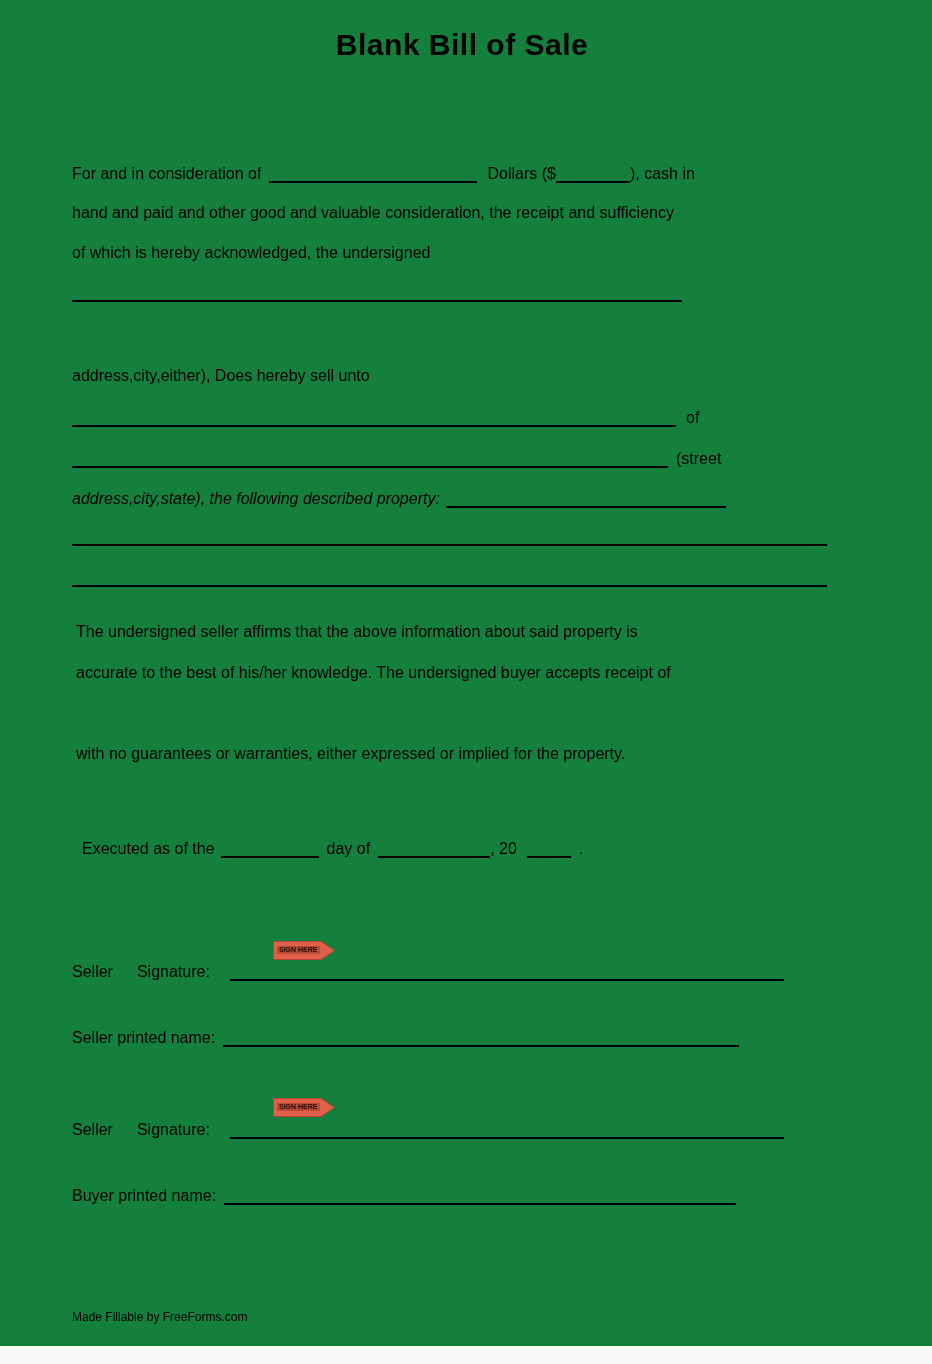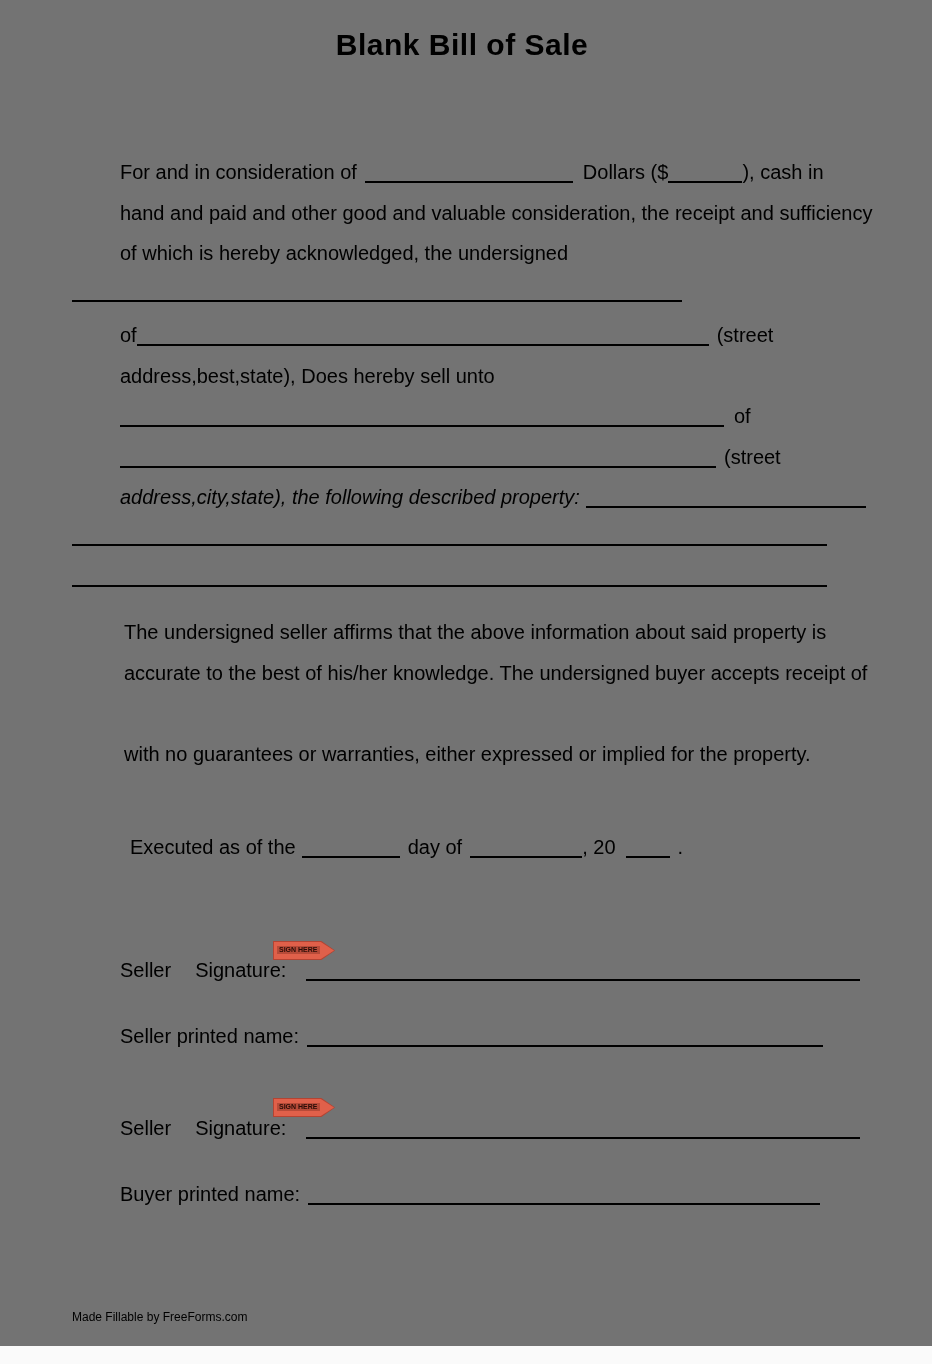--- a/index.html
+++ b/index.html
@@ -1,30 +1,29 @@
 <!DOCTYPE html>
 <html><head>
 <meta charset="utf-8">
 <style>
   html,body{margin:0;padding:0;background:#ffffff;}
   #page{
     position:relative;
     width:932px;height:1364px;
-    background:#737373;
+    background:#15803d;
     font-family:"Liberation Sans","DejaVu Sans",sans-serif;
     color:#000000;
     overflow:hidden;
   }
   .line{
     position:absolute;
     left:72px;
-    font-size:20px;
+    font-size:16px;
     line-height:22px;
     white-space:nowrap;
-    margin-left:48px;
   }
   #doc-title{
     position:absolute;
     left:72px;top:28px;width:780px;
     text-align:center;
     font-size:30px;font-weight:bold;
     letter-spacing:0.5px;
   }
   .blank{
     display:inline-block;
@@ -85,24 +84,21 @@
   <div id="doc-title">Blank Bill of Sale</div>
 
   <div class="line" style="top:161px;">
     <span>For and in consideration of</span><span class="blank ml8" style="width:208px;"></span><span class="ml10">Dollars ($</span><span class="blank" style="width:74px;"></span><span>), cash in</span>
   </div>
   <div class="line" style="top:202px;">hand and paid and other good and valuable consideration, the receipt and sufficiency</div>
   <div class="line" style="top:242px;">of which is hereby acknowledged, the undersigned</div>
 
   <div class="rule" style="top:300px;width:610px;"></div>
 
-  <div class="line" style="top:324px;">
-    <span>of</span><span class="blank" style="width:572px;"></span><span class="ml8">(street</span>
-  </div>
-  <div class="line" style="top:365px;">address,best,state), Does hereby sell unto</div>
+  <div class="line" style="top:365px;">address,city,either), Does hereby sell unto</div>
 
   <div class="line" style="top:405px;">
     <span class="blank" style="width:604px;"></span><span class="ml10">of</span>
   </div>
   <div class="line" style="top:446px;">
     <span class="blank" style="width:596px;"></span><span class="ml8">(street</span>
   </div>
   <div class="line" style="top:486px;font-style:italic;">
     <span>address,city,state), the following described property:</span><span class="blank ml6" style="width:280px;"></span>
   </div>

